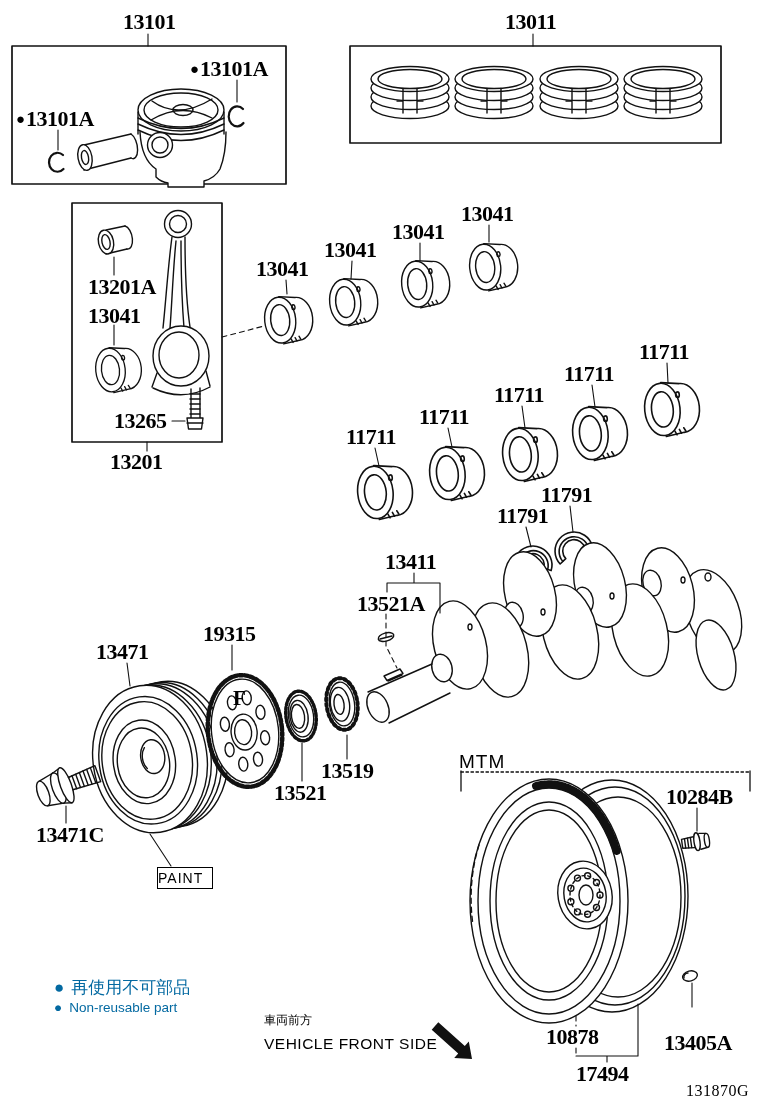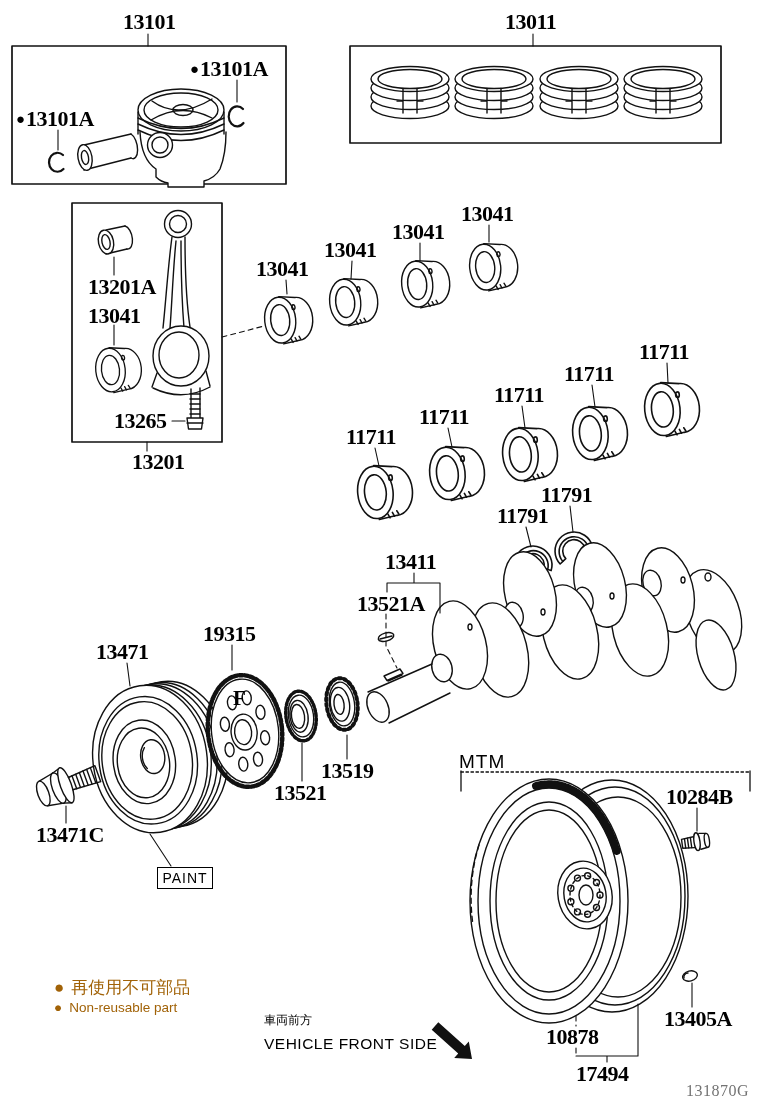--- a/index.html
+++ b/index.html
@@ -5,28 +5,28 @@
   html,body{margin:0;padding:0;background:#fff;}
   #canvas{position:relative;width:760px;height:1112px;background:#fff;overflow:hidden;
           font-family:"Liberation Serif",serif;}
   #art{position:absolute;left:0;top:0;}
   .pn{position:absolute;font-family:"Liberation Serif",serif;font-weight:bold;
       font-size:22px;line-height:1;color:#000;white-space:nowrap;letter-spacing:-0.5px;}
   .blt{display:inline-block;font-size:15px;vertical-align:2px;margin-right:1px;letter-spacing:0;}
   .sans{position:absolute;font-family:"Liberation Sans",sans-serif;color:#000;
         white-space:nowrap;line-height:1;}
   .paintbox{position:absolute;left:157px;top:867px;width:54px;height:20px;
-        border:1.6px solid #000;text-align:center;line-height:20px;
+        border:1.6px solid #000;text-align:left;line-height:20px;
         font-family:"Liberation Sans",sans-serif;font-size:14px;letter-spacing:1px;color:#000;}
-  .legend-line{position:absolute;font-family:"Liberation Sans",sans-serif;color:#a16207;white-space:nowrap;}
+  .legend-line{position:absolute;font-family:"Liberation Sans",sans-serif;color:#0369a1;white-space:nowrap;}
   .legend-line .lb{margin-right:7px;}
   .fmark{position:absolute;left:233px;top:686px;font-family:"Liberation Serif",serif;
         font-weight:bold;font-size:21px;color:#000;}
   .code{position:absolute;left:686px;top:1082px;font-family:"Liberation Serif",serif;
-        font-size:16px;color:#737373;letter-spacing:0.5px;}
+        font-size:16px;color:#000000;letter-spacing:0.5px;}
 </style>
 </head>
 <body>
 
 <div id="canvas">
 
 <svg id="art" width="760" height="1112" viewBox="0 0 760 1112" fill="none" stroke="#111" stroke-width="1.4" stroke-linecap="round" stroke-linejoin="round">
 
   <defs>
     <g id="bearing">
@@ -293,21 +293,21 @@
 
 <div class="pn" style="left:123px;top:11px">13101</div>
 <div class="pn" style="left:505px;top:11px">13011</div>
 
 <div class="pn" style="left:190px;top:58px"><span class="blt">●</span><span>13101A</span></div>
 <div class="pn" style="left:16px;top:108px"><span class="blt">●</span><span>13101A</span></div>
 
 <div class="pn" style="left:88px;top:276px">13201A</div>
 <div class="pn" style="left:88px;top:305px">13041</div>
 <div class="pn" style="left:114px;top:410px">13265</div>
-<div class="pn" style="left:132px;top:451px">13201</div>
+<div class="pn" style="left:110px;top:451px">13201</div>
 
 <div class="pn" style="left:256px;top:258px">13041</div>
 <div class="pn" style="left:324px;top:239px">13041</div>
 <div class="pn" style="left:392px;top:221px">13041</div>
 <div class="pn" style="left:461px;top:203px">13041</div>
 
 <div class="pn" style="left:346px;top:426px">11711</div>
 <div class="pn" style="left:419px;top:406px">11711</div>
 <div class="pn" style="left:494px;top:384px">11711</div>
 <div class="pn" style="left:564px;top:363px">11711</div>
@@ -319,21 +319,21 @@
 <div class="pn" style="left:385px;top:551px">13411</div>
 <div class="pn" style="left:357px;top:593px">13521A</div>
 <div class="pn" style="left:203px;top:623px">19315</div>
 <div class="pn" style="left:96px;top:641px">13471</div>
 <div class="pn" style="left:36px;top:824px">13471C</div>
 <div class="pn" style="left:274px;top:782px">13521</div>
 <div class="pn" style="left:321px;top:760px">13519</div>
 <div class="pn" style="left:666px;top:786px">10284B</div>
 <div class="pn" style="left:546px;top:1026px">10878</div>
 <div class="pn" style="left:576px;top:1063px">17494</div>
-<div class="pn" style="left:664px;top:1008px">13405A</div>
+<div class="pn" style="left:664px;top:1032px">13405A</div>
 
 <div class="sans" style="left:459px;top:752px;font-size:19px;letter-spacing:1px">MTM</div>
 
 <div class="paintbox">PAINT</div>
 
 <div class="fmark">F</div>
 
 <div class="legend-line" style="left:54px;top:976px;font-size:17px"><span class="lb">●</span><span>再使用不可部品</span></div>
 <div class="legend-line" style="left:54px;top:1000px;font-size:13.5px"><span class="lb">●</span><span>Non-reusable part</span></div>
 

